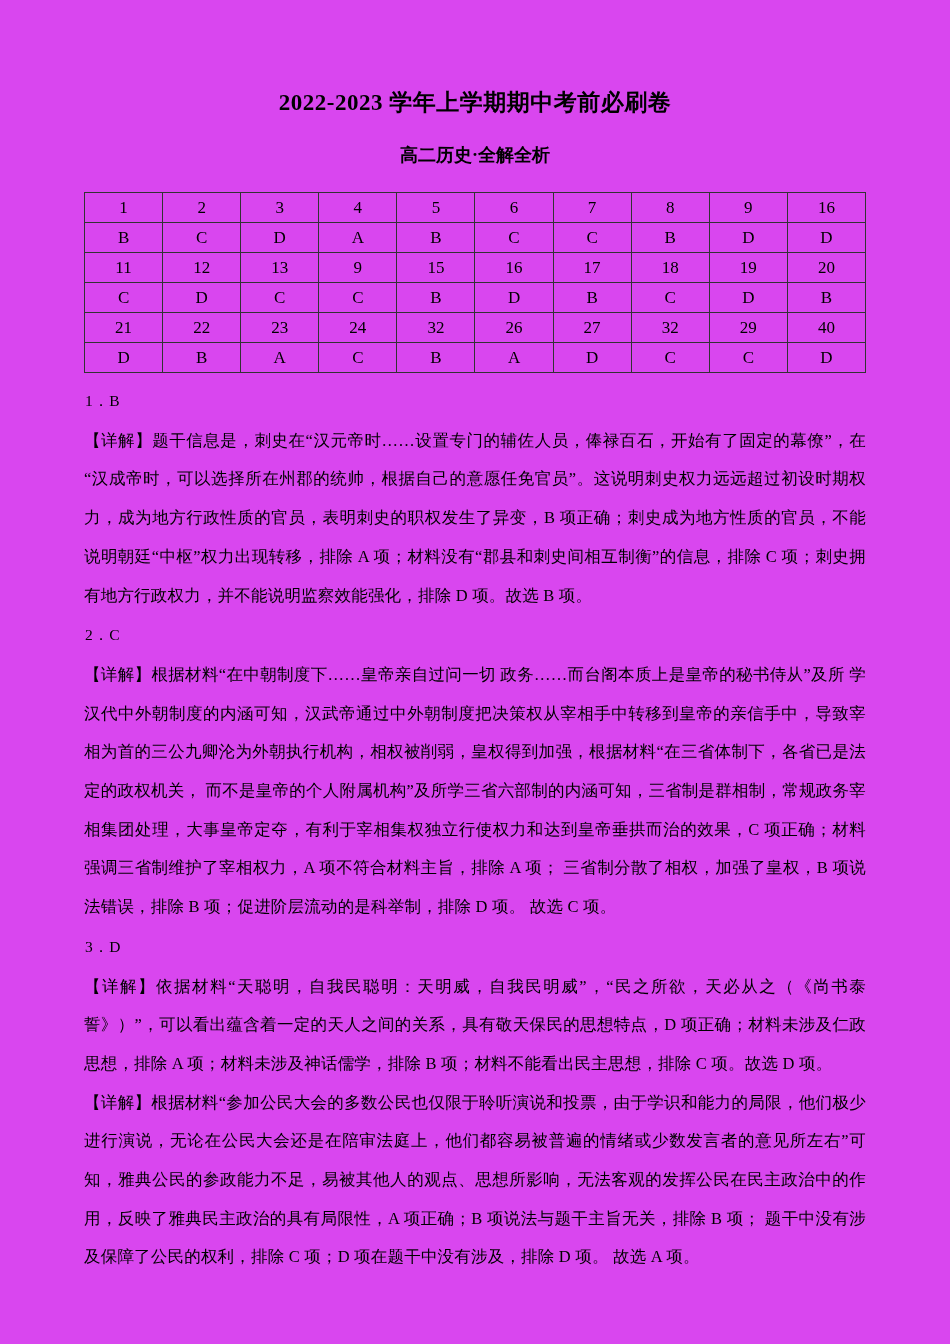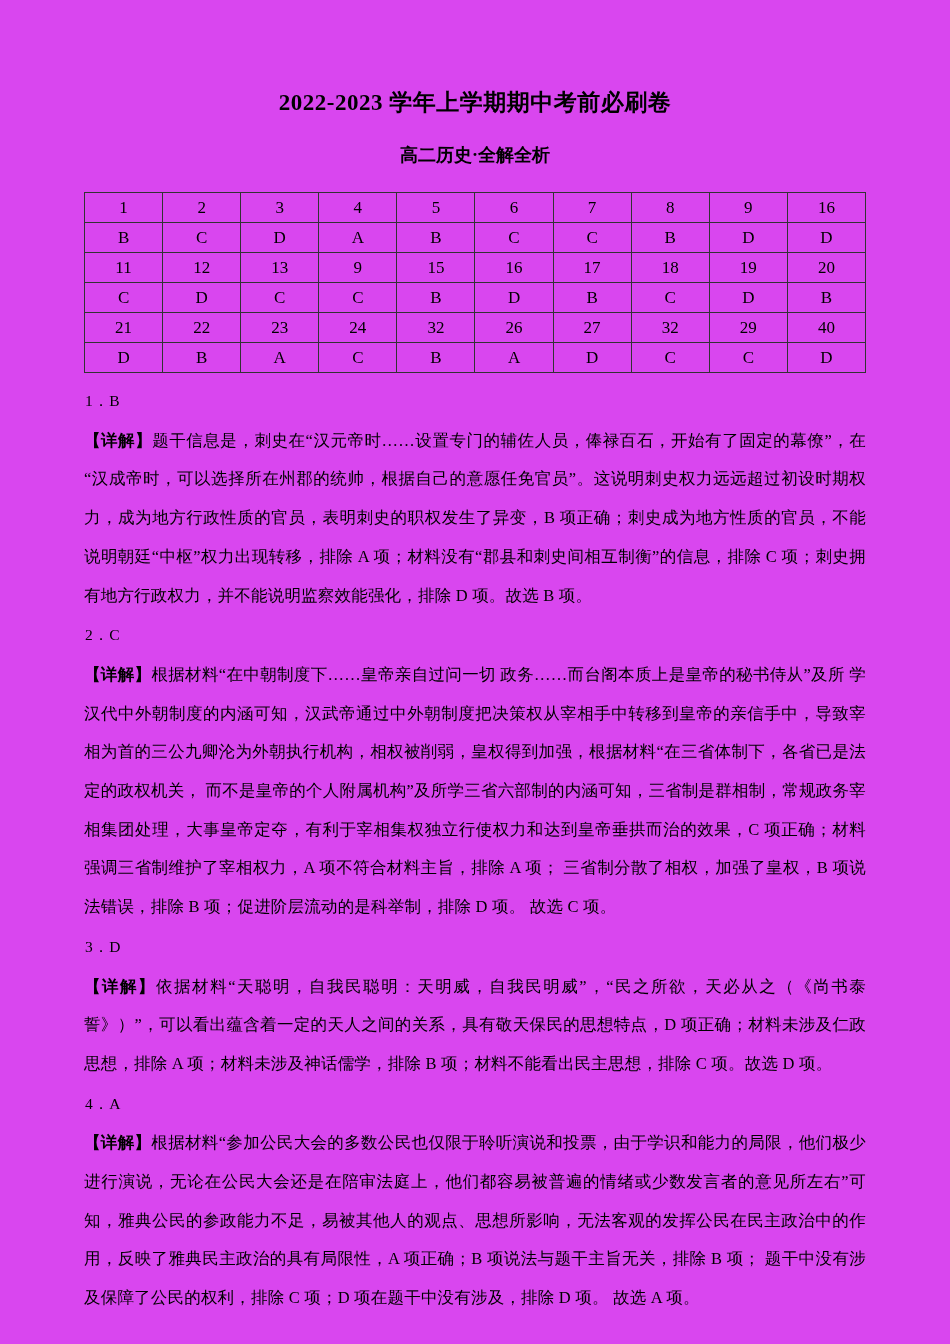--- a/index.html
+++ b/index.html
@@ -76,21 +76,21 @@
   .q-body {
     font-size: 16.5px;
     line-height: 38.7px;
     margin: 0;
     text-align: justify;
     text-justify: inter-ideograph;
     letter-spacing: 0.2px;
     font-family: "Liberation Serif", "DejaVu Serif", serif;
   }
   .q-body .detail-tag {
-    font-weight: 700;
+    font-weight: 400;
     margin-top: 7px;
   }
 </style>
 </head>
 <body>
 
 <div class="page">
 
   <div class="titles">
     <div class="doc-title">2022-2023 学年上学期期中考前必刷卷</div>
@@ -176,17 +176,16 @@
     </table>
   </div>
 
   <div class="body-block" id="explanations-block">
       <div class="q-head">1．B</div>
       <div class="q-body"><span class="detail-tag">【详解】</span><span>题干信息是，刺史在“汉元帝时……设置专门的辅佐人员，俸禄百石，开始有了固定的幕僚”，在“汉成帝时，可以选择所在州郡的统帅，根据自己的意愿任免官员”。这说明刺史权力远远超过初设时期权力，成为地方行政性质的官员，表明刺史的职权发生了异变，B 项正确；刺史成为地方性质的官员，不能说明朝廷“中枢”权力出现转移，排除 A 项；材料没有“郡县和刺史间相互制衡”的信息，排除 C 项；刺史拥有地方行政权力，并不能说明监察效能强化，排除 D 项。故选 B 项。</span></div>
       <div class="q-head">2．C</div>
       <div class="q-body"><span class="detail-tag">【详解】</span><span>根据材料“在中朝制度下……皇帝亲自过问一切 政务……而台阁本质上是皇帝的秘书侍从”及所 学汉代中外朝制度的内涵可知，汉武帝通过中外朝制度把决策权从宰相手中转移到皇帝的亲信手中，导致宰相为首的三公九卿沦为外朝执行机构，相权被削弱，皇权得到加强，根据材料“在三省体制下，各省已是法定的政权机关， 而不是皇帝的个人附属机构”及所学三省六部制的内涵可知，三省制是群相制，常规政务宰相集团处理，大事皇帝定夺，有利于宰相集权独立行使权力和达到皇帝垂拱而治的效果，C 项正确；材料强调三省制维护了宰相权力，A 项不符合材料主旨，排除 A 项； 三省制分散了相权，加强了皇权，B 项说法错误，排除 B 项；促进阶层流动的是科举制，排除 D 项。 故选 C 项。</span></div>
       <div class="q-head">3．D</div>
       <div class="q-body"><span class="detail-tag">【详解】</span><span>依据材料“天聪明，自我民聪明：天明威，自我民明威”，“民之所欲，天必从之（《尚书泰誓》）”，可以看出蕴含着一定的天人之间的关系，具有敬天保民的思想特点，D 项正确；材料未涉及仁政思想，排除 A 项；材料未涉及神话儒学，排除 B 项；材料不能看出民主思想，排除 C 项。故选 D 项。</span></div>
-      <div class="q-head">4．A</div>
       <div class="q-body"><span class="detail-tag">【详解】</span><span>根据材料“参加公民大会的多数公民也仅限于聆听演说和投票，由于学识和能力的局限，他们极少进行演说，无论在公民大会还是在陪审法庭上，他们都容易被普遍的情绪或少数发言者的意见所左右”可知，雅典公民的参政能力不足，易被其他人的观点、思想所影响，无法客观的发挥公民在民主政治中的作用，反映了雅典民主政治的具有局限性，A 项正确；B 项说法与题干主旨无关，排除 B 项； 题干中没有涉及保障了公民的权利，排除 C 项；D 项在题干中没有涉及，排除 D 项。 故选 A 项。</span></div>
     </div>
 
 </div>
 
 </body></html>

